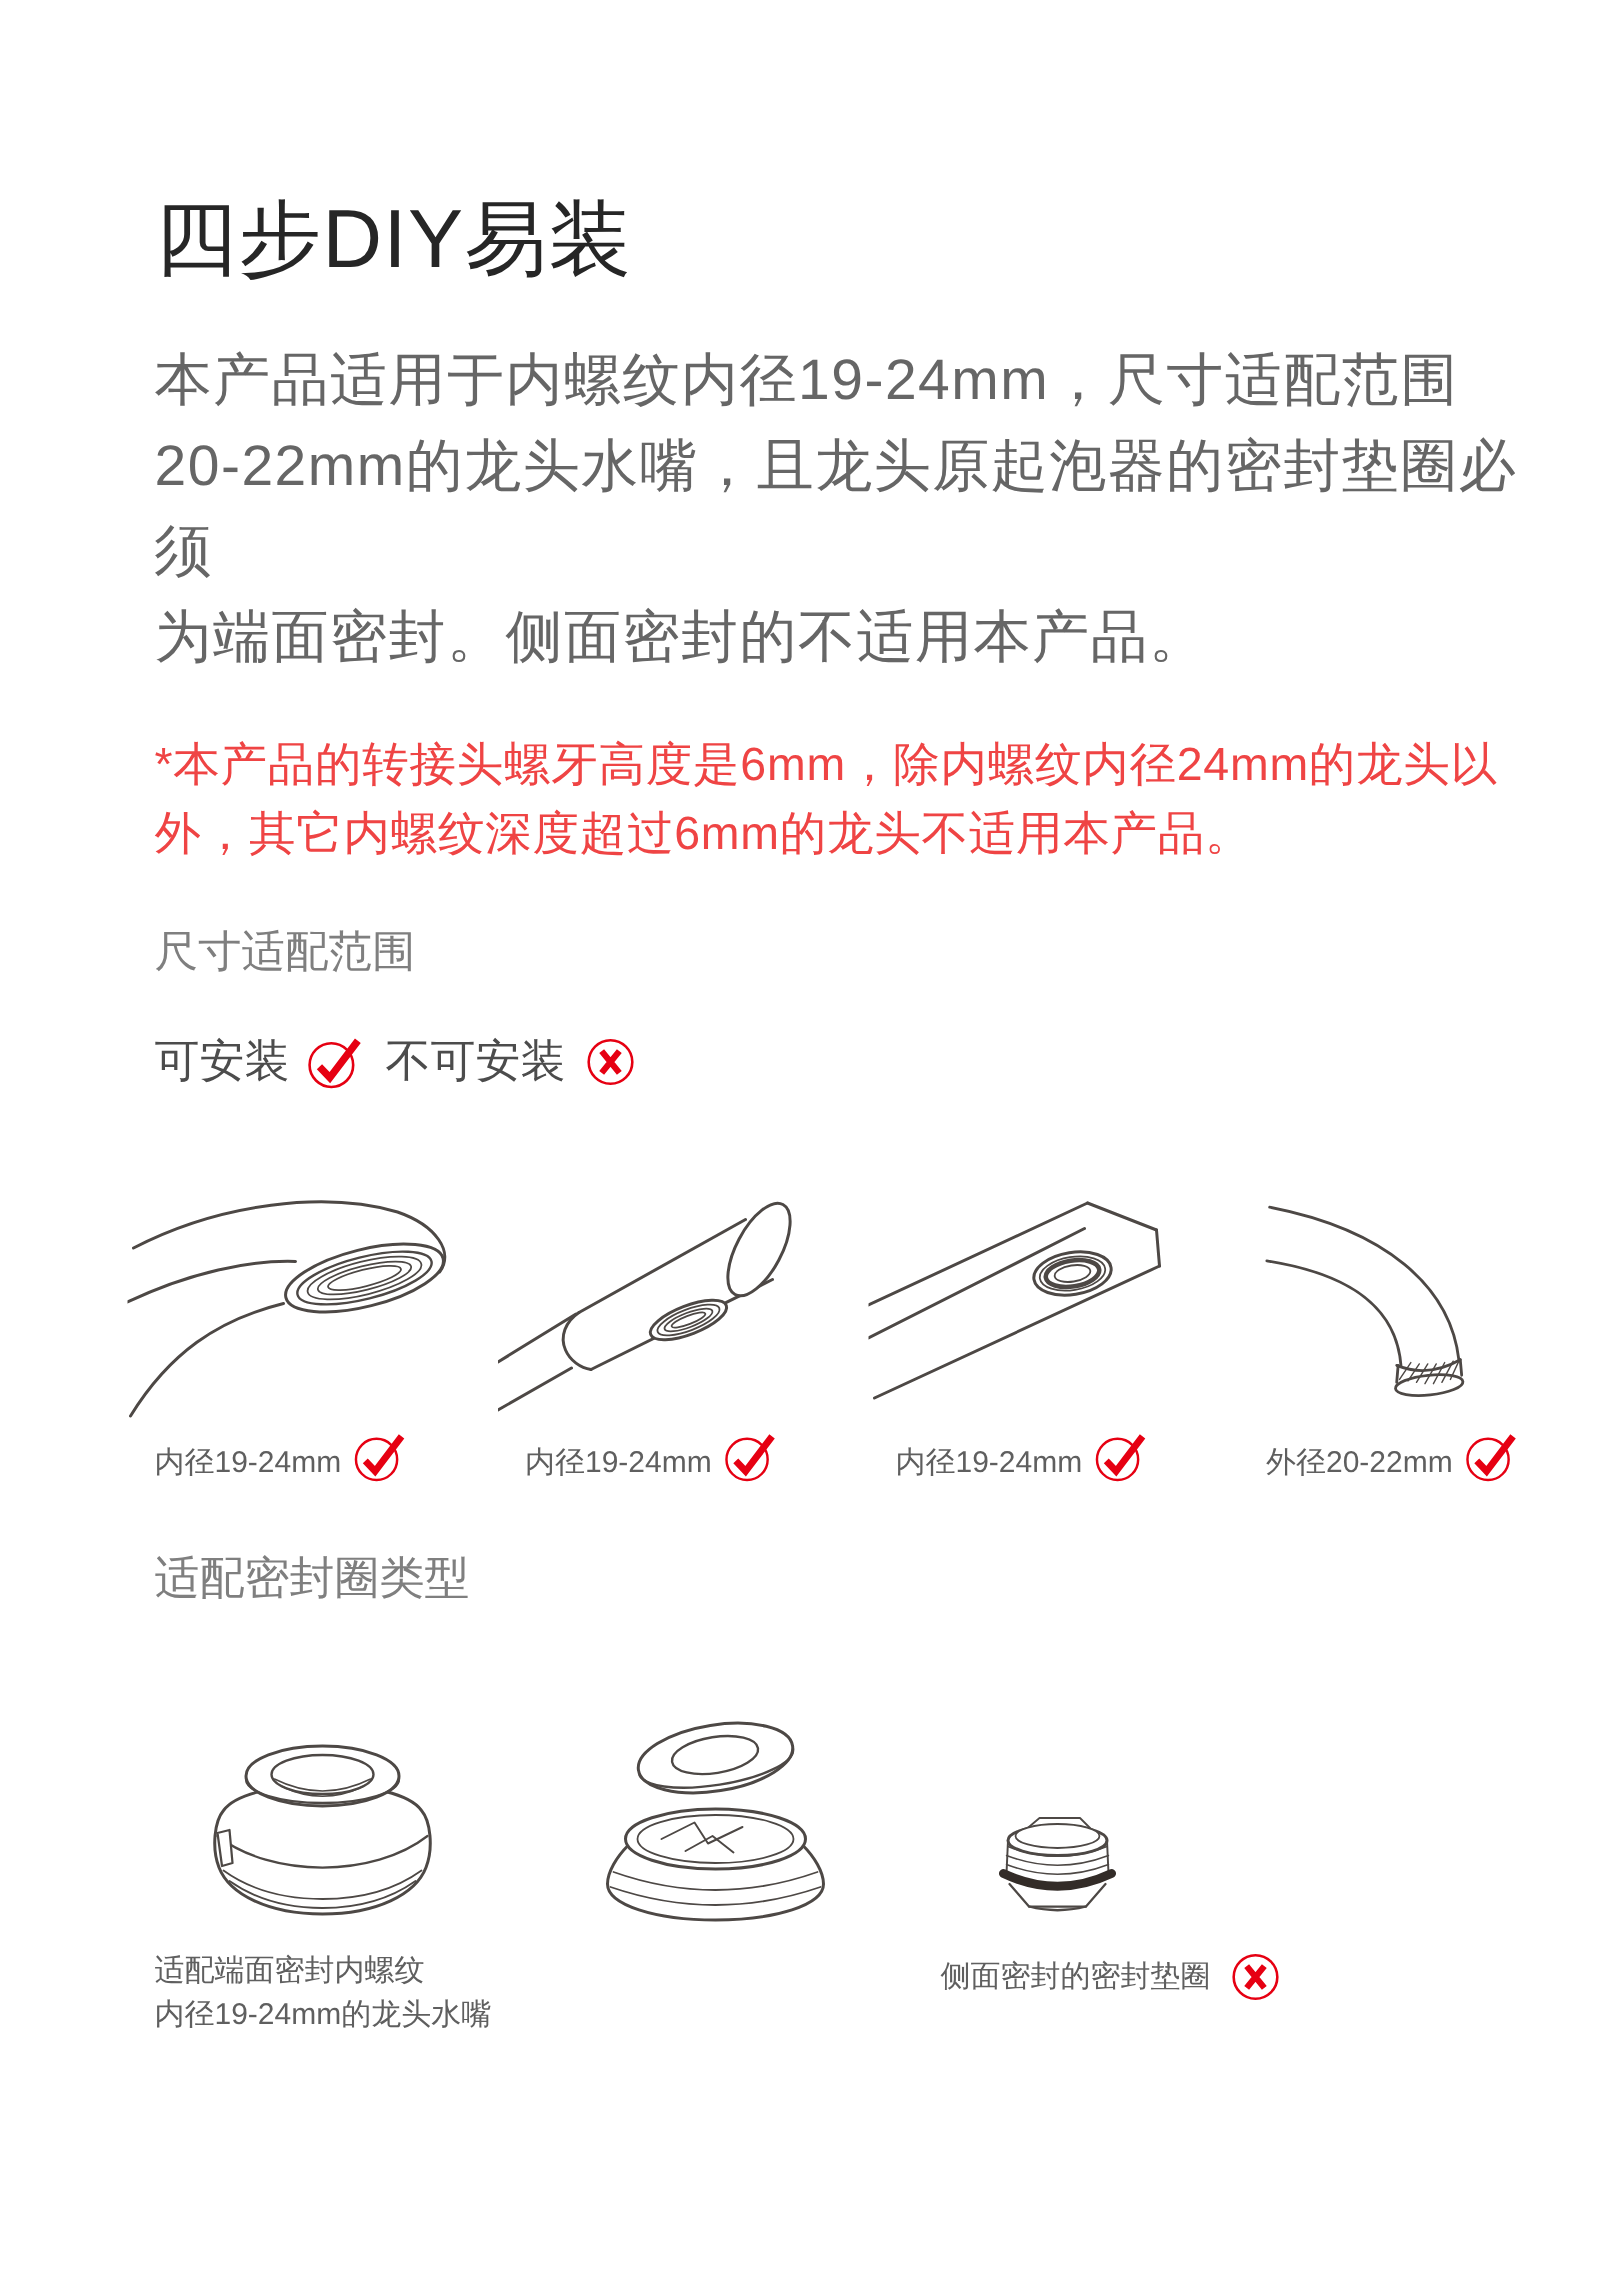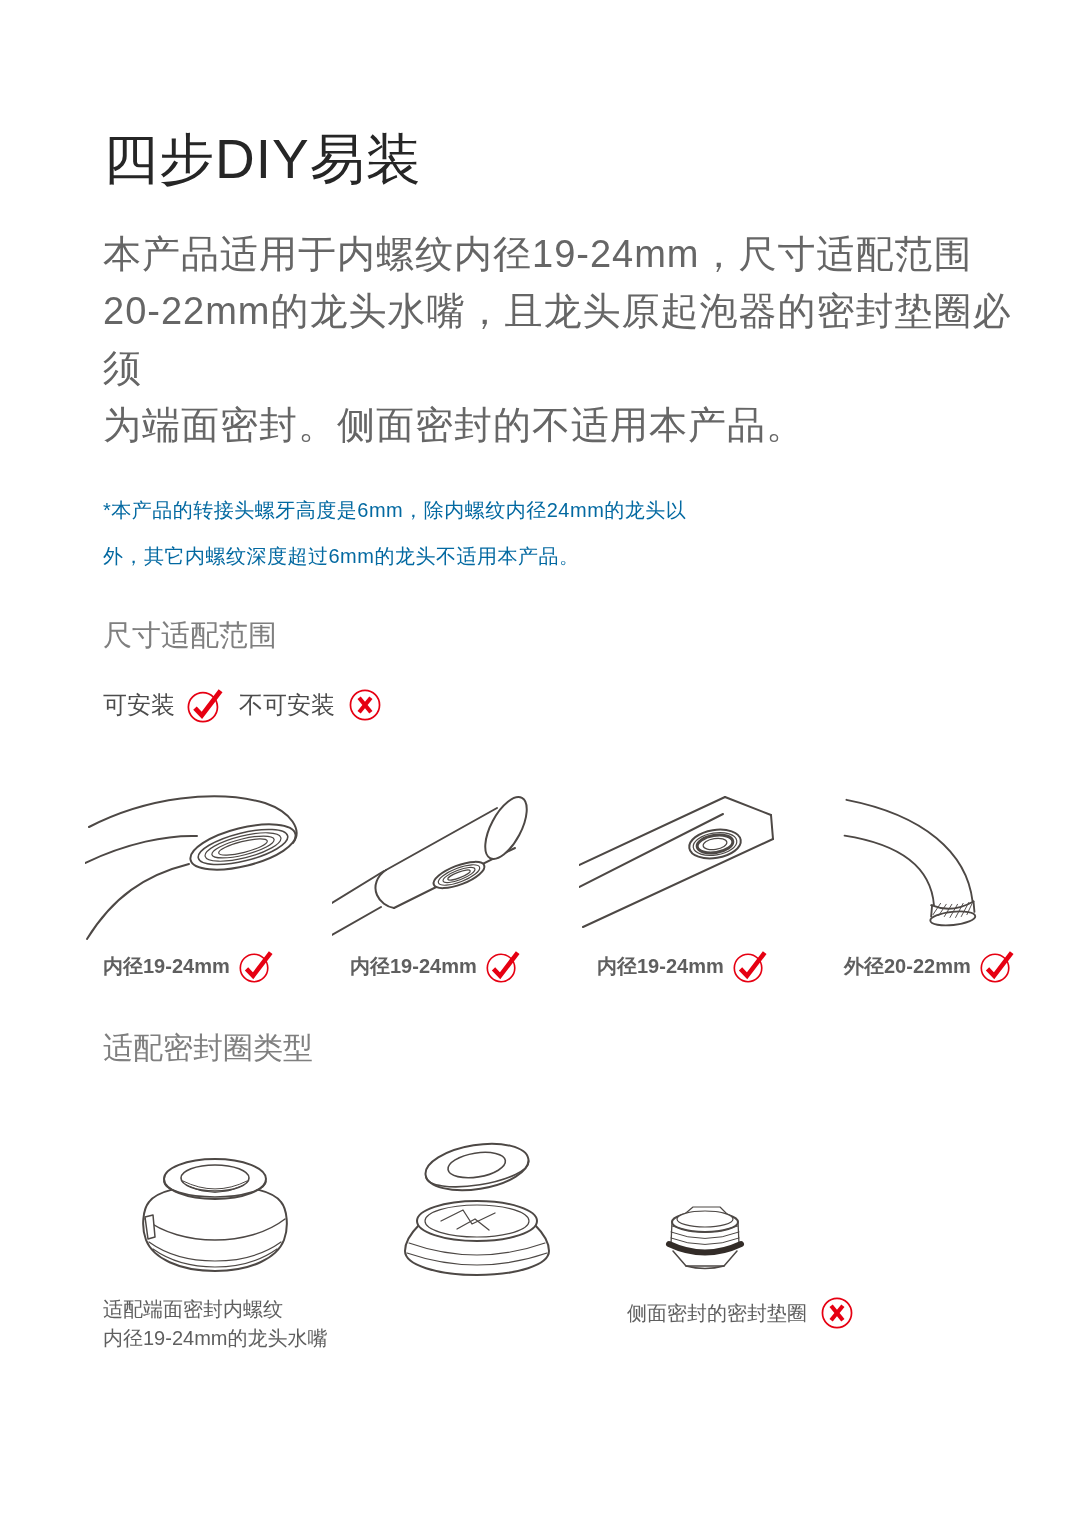--- a/index.html
+++ b/index.html
@@ -4,35 +4,35 @@
 <style>
   html,body{margin:0;padding:0;background:#fff;}
   body{width:1080px;height:1521px;overflow:hidden;
        font-family:"Liberation Sans","DejaVu Sans",sans-serif;color:#333;}
   .page{position:relative;width:1080px;height:1521px;box-sizing:border-box;
         padding:118px 52px 0 103px;background:#fff;}
   h1{margin:0;font-size:55px;line-height:82px;font-weight:500;color:#262626;letter-spacing:1px;}
   h1 .t-line{display:block;}
   .intro{margin:26px 0 0;font-size:38px;line-height:57px;color:#666;letter-spacing:1px;}
   .intro span{display:block;}
-  .note{margin:33px 0 0;font-size:20px;line-height:46px;color:#0369a1;letter-spacing:0.5px;}
+  .note{margin:33px 0 0;font-size:31px;line-height:46px;color:#ef4444;letter-spacing:0.5px;}
   .note span{display:block;}
   .sec{margin:38px 0 0;font-size:29px;line-height:36px;font-weight:400;color:#7f7f7f;}
   .sec2{margin:46px 0 0;font-size:30px;line-height:38px;font-weight:400;color:#7f7f7f;}
   .legend{margin:34px 0 0;display:flex;align-items:center;}
-  .legend-label{font-size:24px;color:#4c4c4c;}
+  .legend-label{font-size:30px;color:#4c4c4c;}
   .legend .icon-36{margin:0 16px 0 12px;}
   .icon-36{width:36px;height:36px;display:block;}
   .icon-34{width:34px;height:34px;display:block;flex:0 0 auto;}
   .row{display:flex;margin-left:-18px;width:990px;}
   .row-faucets{margin-top:58px;}
   .row-seals{margin-top:64px;}
   .f-cell{width:247px;flex:0 0 auto;}
   .f-cell svg.ill{display:block;width:247px;height:160px;}
-  .cap{display:flex;align-items:center;gap:9px;padding-left:18px;margin-top:8px;font-weight:bold;}
+  .cap{display:flex;align-items:flex-end;gap:9px;padding-left:18px;margin-top:8px;}
   .cap-label{font-size:20px;color:#5f5f5f;white-space:nowrap;}
   .s-cell{flex:0 0 auto;display:flex;flex-direction:column;}
   .s-cell-1{width:247px;}
   .s-cell-2{width:268px;}
   .s-cell-3{width:280px;}
   .ill-box{height:150px;display:flex;align-items:flex-end;}
   .s-cap{display:flex;align-items:center;gap:12px;margin-top:14px;}
   .s-cap-1{padding-left:18px;}
   .s-cap-2{padding-left:18px;}
   .s-cap-3{padding-left:27px;}

